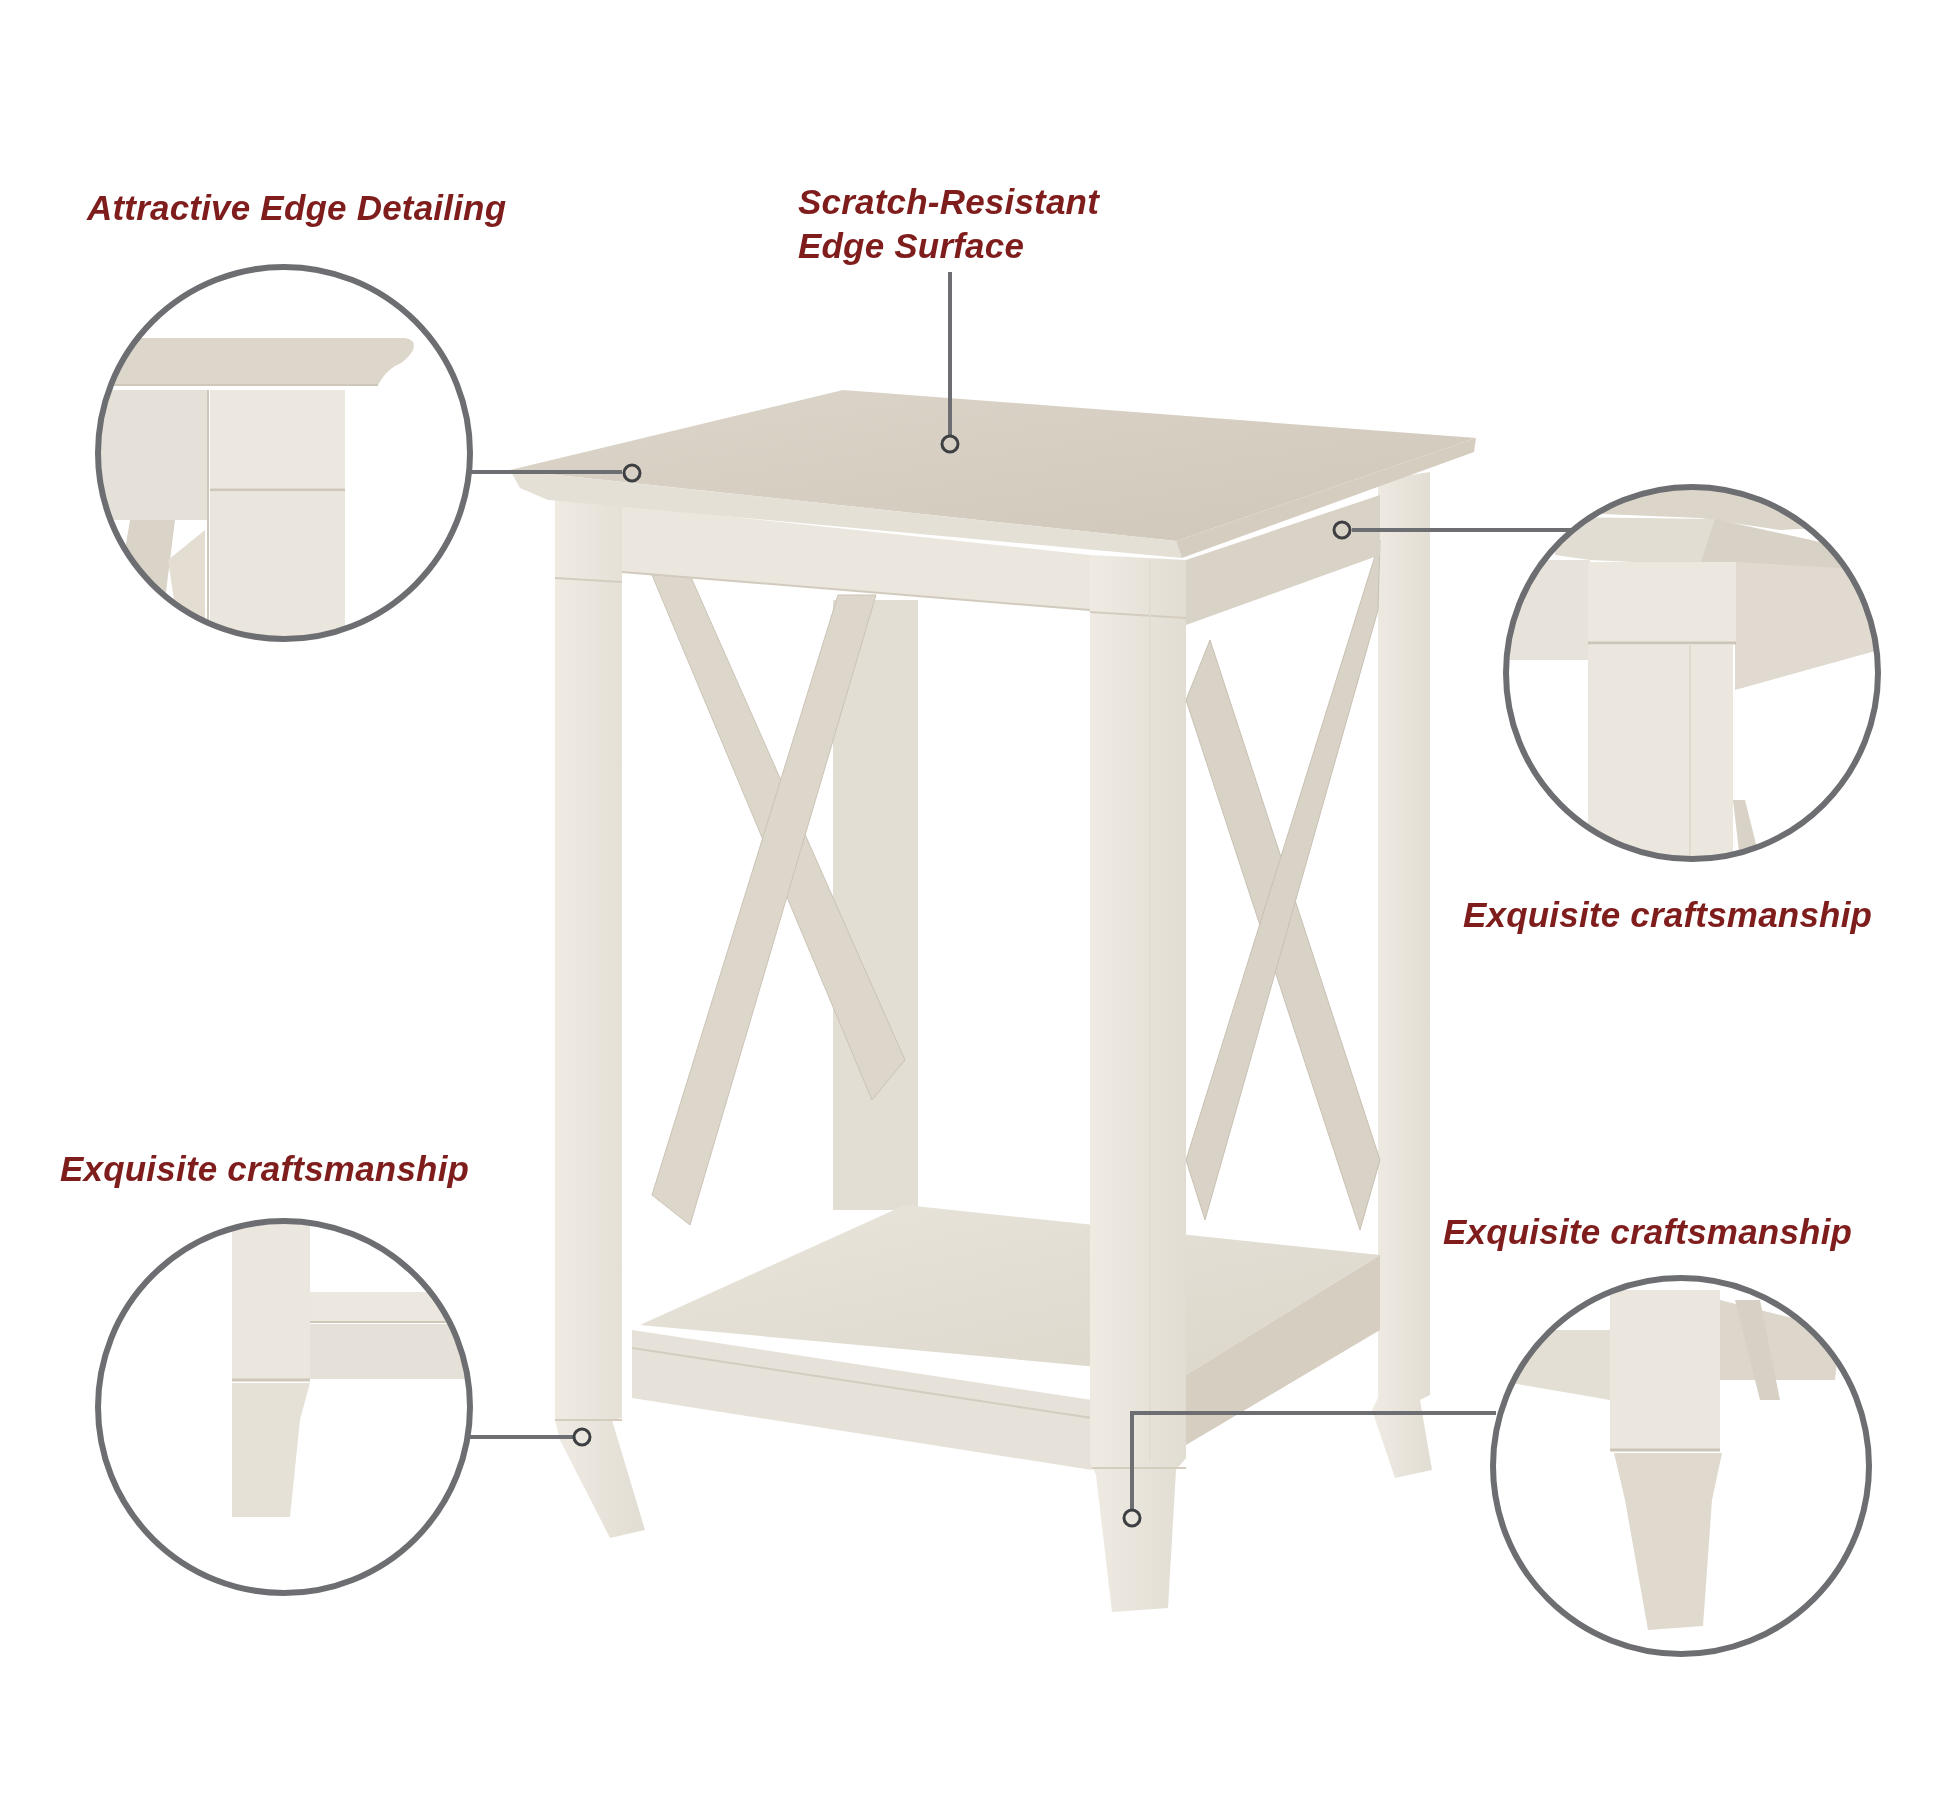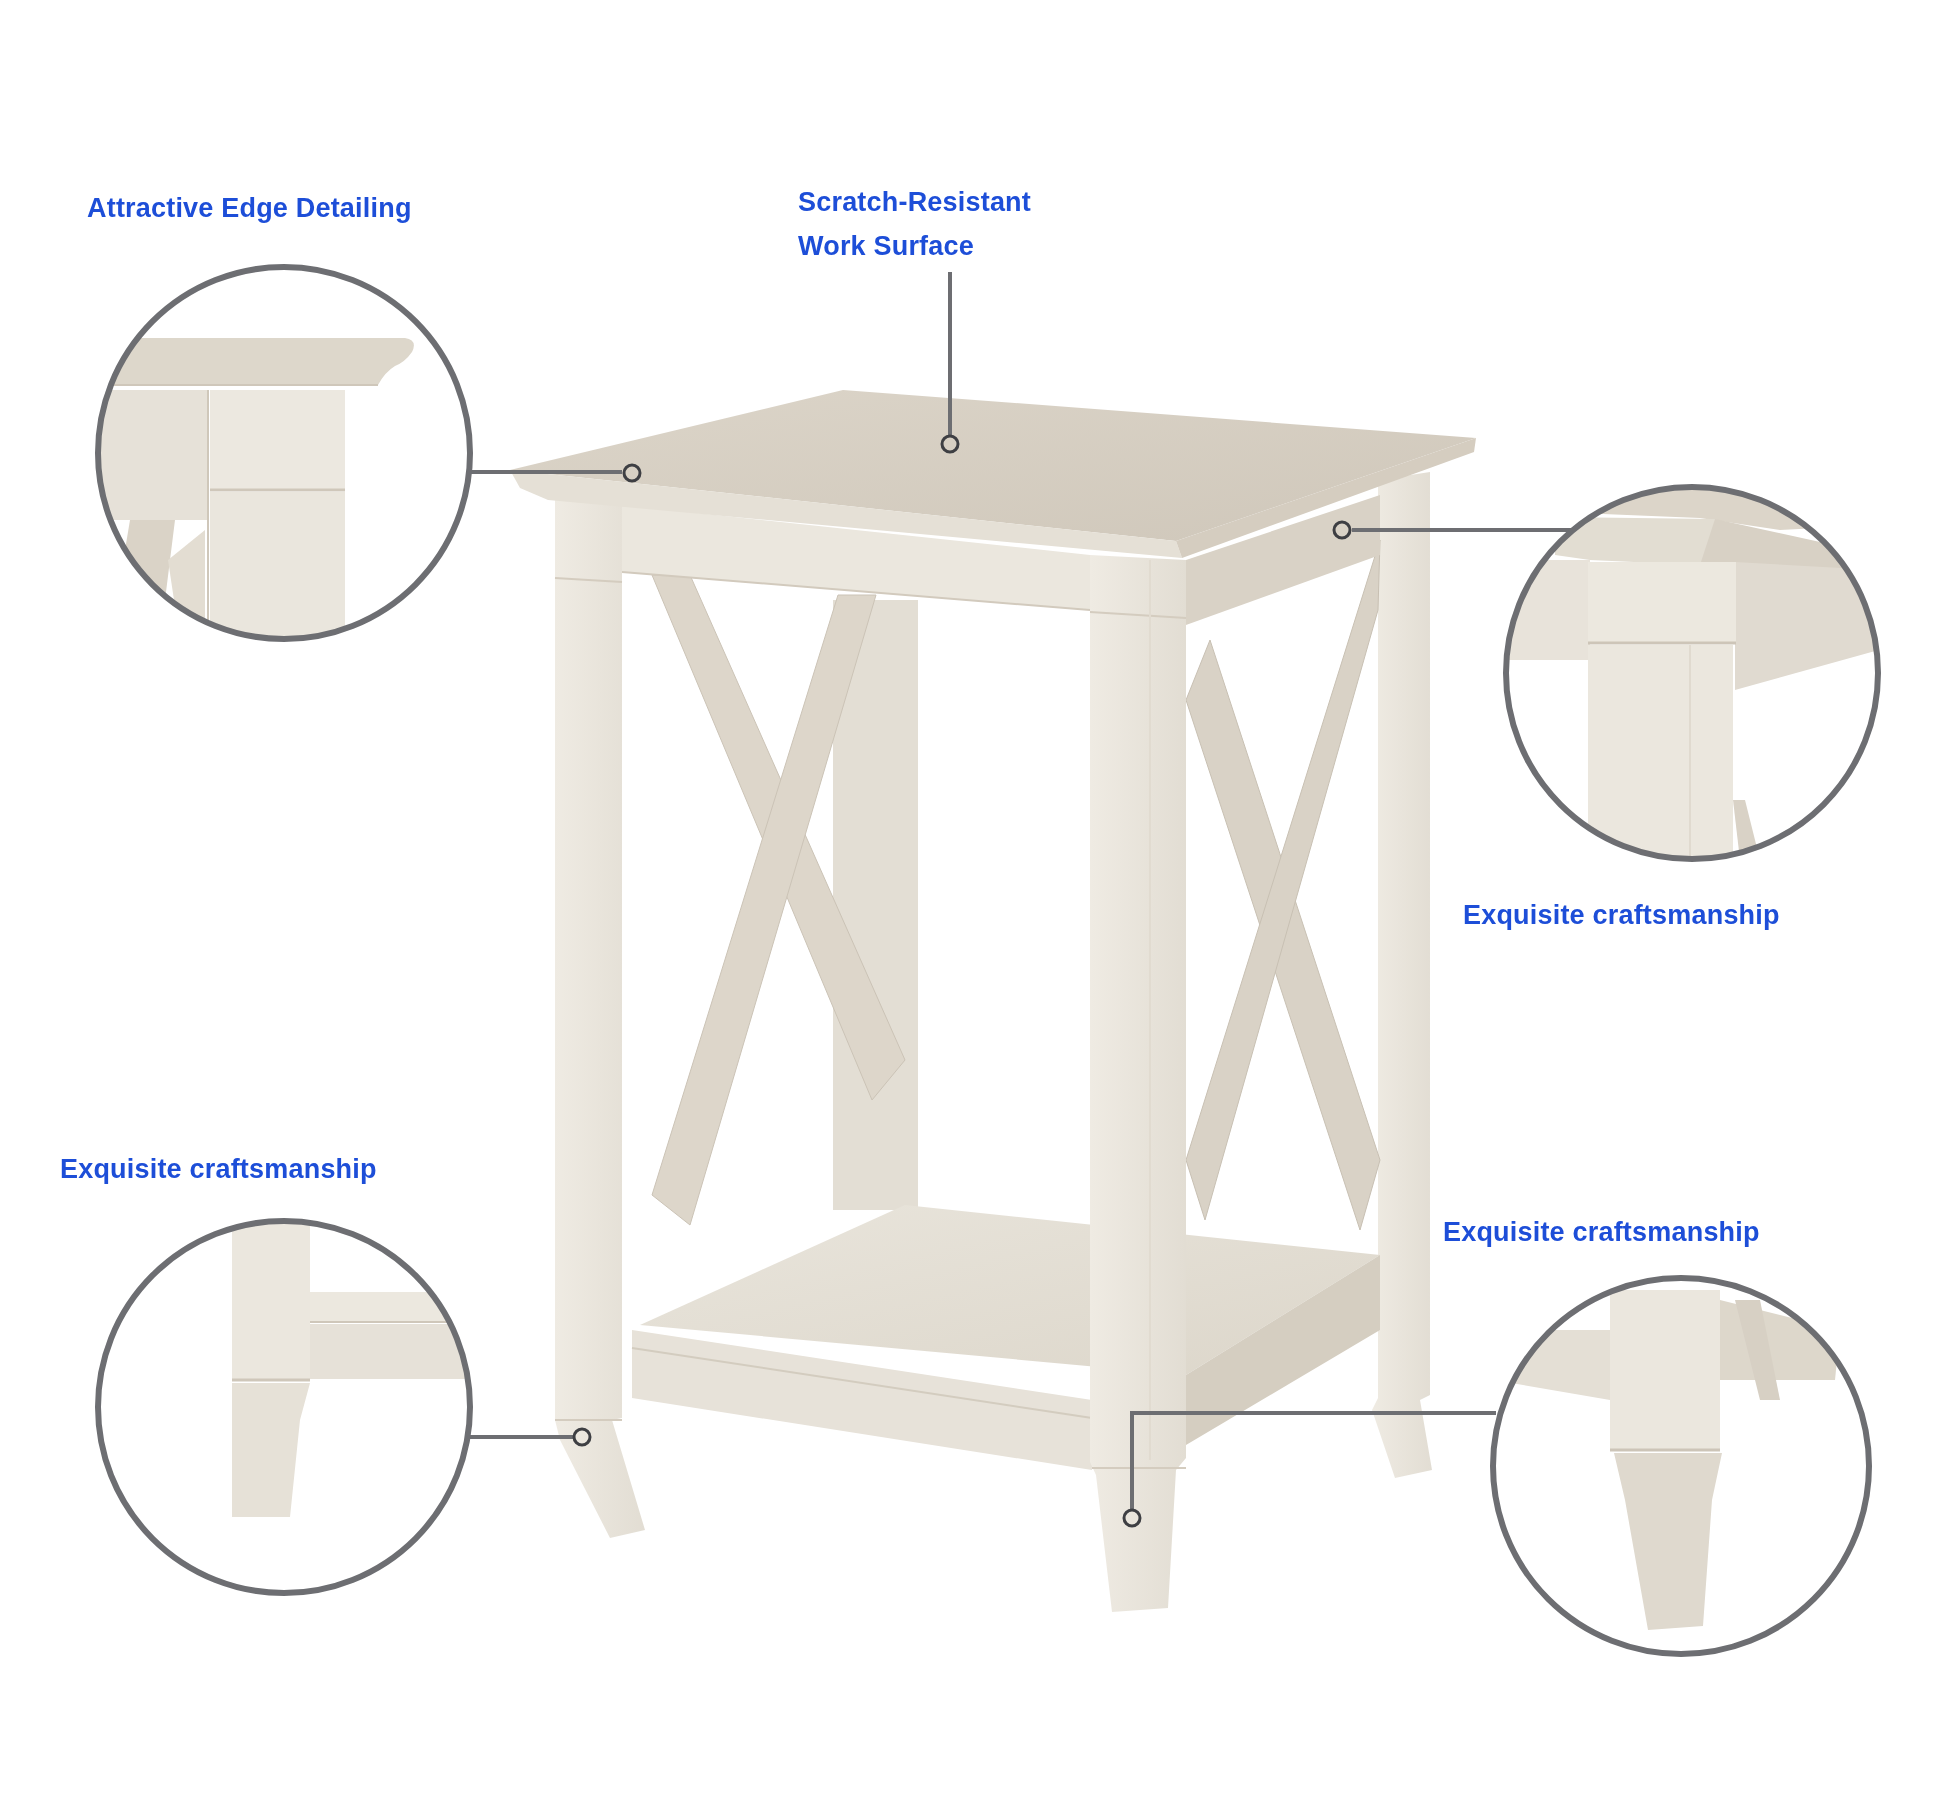--- a/index.html
+++ b/index.html
@@ -2,22 +2,23 @@
 <html><head>
   <meta charset="utf-8">
   <style>
     html, body { margin: 0; padding: 0; background: #ffffff; }
     body { width: 1946px; height: 1797px; position: relative; overflow: hidden; }
     .canvas { position: absolute; left: 0; top: 0; width: 1946px; height: 1797px; }
     .label {
       position: absolute;
       font-family: "Liberation Sans", "DejaVu Sans", sans-serif;
       font-weight: bold;
-      color: #1d4ed8;
-      font-size: 27px;
+      font-style: italic;
+      color: #7f1d1d;
+      font-size: 35px;
       line-height: 44px;
       white-space: nowrap;
       letter-spacing: 0.2px;
     }
     .label .line { display: block; }
     #lbl-edge { left: 87px; top: 186px; }
     #lbl-surface { left: 798px; top: 180px; }
     #lbl-craft-right-top { left: 1463px; top: 893px; }
     #lbl-craft-left { left: 60px; top: 1147px; }
     #lbl-craft-right-bottom { left: 1443px; top: 1210px; }
@@ -197,20 +198,20 @@
       <polygon points="1735,1300 1760,1300 1780,1400 1760,1400" fill="#d7d0c4"></polygon>
     </g>
     <circle cx="1681" cy="1466" r="188" fill="none" stroke="#6d6e72" stroke-width="6"></circle>
   </g>
 </svg>
 
 <div id="lbl-edge" class="label">Attractive Edge Detailing</div>
 
 <div id="lbl-surface" class="label">
   <span class="line">Scratch-Resistant</span>
-  <span class="line">Work Surface</span>
+  <span class="line">Edge Surface</span>
 </div>
 
 <div id="lbl-craft-right-top" class="label">Exquisite craftsmanship</div>
 
 <div id="lbl-craft-left" class="label">Exquisite craftsmanship</div>
 
 <div id="lbl-craft-right-bottom" class="label">Exquisite craftsmanship</div>
 
 </body></html>

